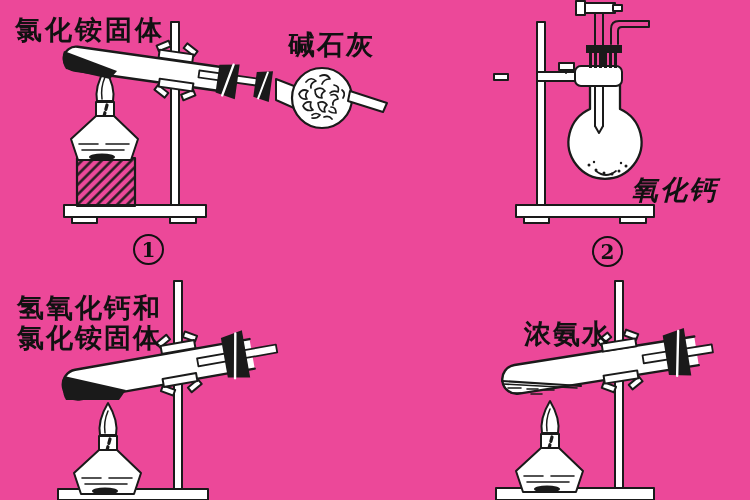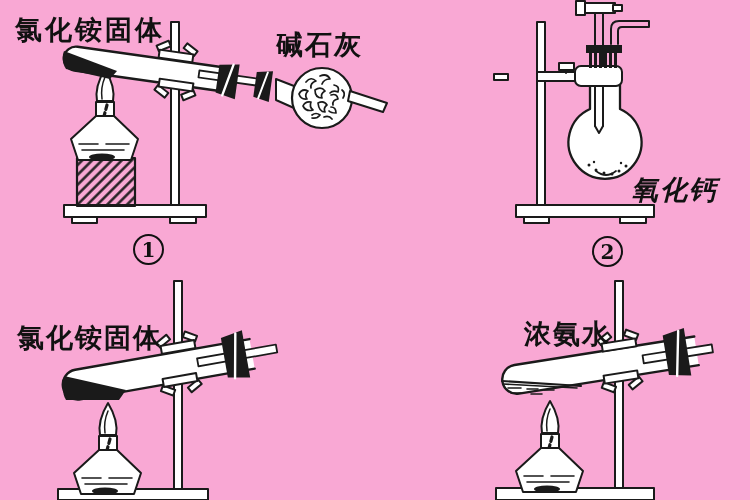--- a/index.html
+++ b/index.html
@@ -1,17 +1,17 @@
 <!DOCTYPE html>
 <html><head>
 <meta charset="utf-8">
 <style>
   html,body{margin:0;padding:0;background:#ffffff;}
   #figure{
-    position:relative;width:750px;height:500px;background:#f9a8d4;overflow:hidden;
+    position:relative;width:750px;height:500px;background:#ec4899;overflow:hidden;
     font-family:"Liberation Sans","DejaVu Sans",sans-serif;
   }
   #art{position:absolute;left:0;top:0;}
   .cjk-label{
     position:absolute;color:#111111;font-weight:700;font-size:27px;
     letter-spacing:2px;line-height:1.05;white-space:nowrap;
     font-family:"Liberation Sans","DejaVu Sans",sans-serif;
   }
   .circle-num{
     position:absolute;width:27px;height:27px;border:2.5px solid #111111;border-radius:50%;
@@ -202,25 +202,26 @@
       <path d="M508,388 h13 M527,389 h11 M544,390 h10 M511,393 h10 M531,394 h11"></path>
     </g>
 
     <use href="#clampU" transform="translate(619,345) rotate(-9)"></use>
     <use href="#clampU" transform="translate(621,377) rotate(-9) scale(1,-1)"></use>
   </g>
 </svg>
 
   <div class="cjk-label" style="left:15px;top:16px;letter-spacing:3px;">氯化铵固体</div>
 
-  <div class="cjk-label" style="left:276px;top:31px;">碱石灰</div>
+  <div class="cjk-label" style="left:288px;top:31px;">碱石灰</div>
 
   <div class="circle-num" style="left:133px;top:234px;">1</div>
 
   <div class="cjk-label" style="left:631px;top:176px;font-style:italic;">氧化钙</div>
 
   <div class="circle-num" style="left:592px;top:236px;">2</div>
 
+  <div class="cjk-label" style="left:17px;top:294px;">氢氧化钙和</div>
 
   <div class="cjk-label" style="left:17px;top:324px;">氯化铵固体</div>
 
   <div class="cjk-label" style="left:504px;top:320px;margin-left:20px;">浓氨水</div>
 </div>
 
 </body></html>

